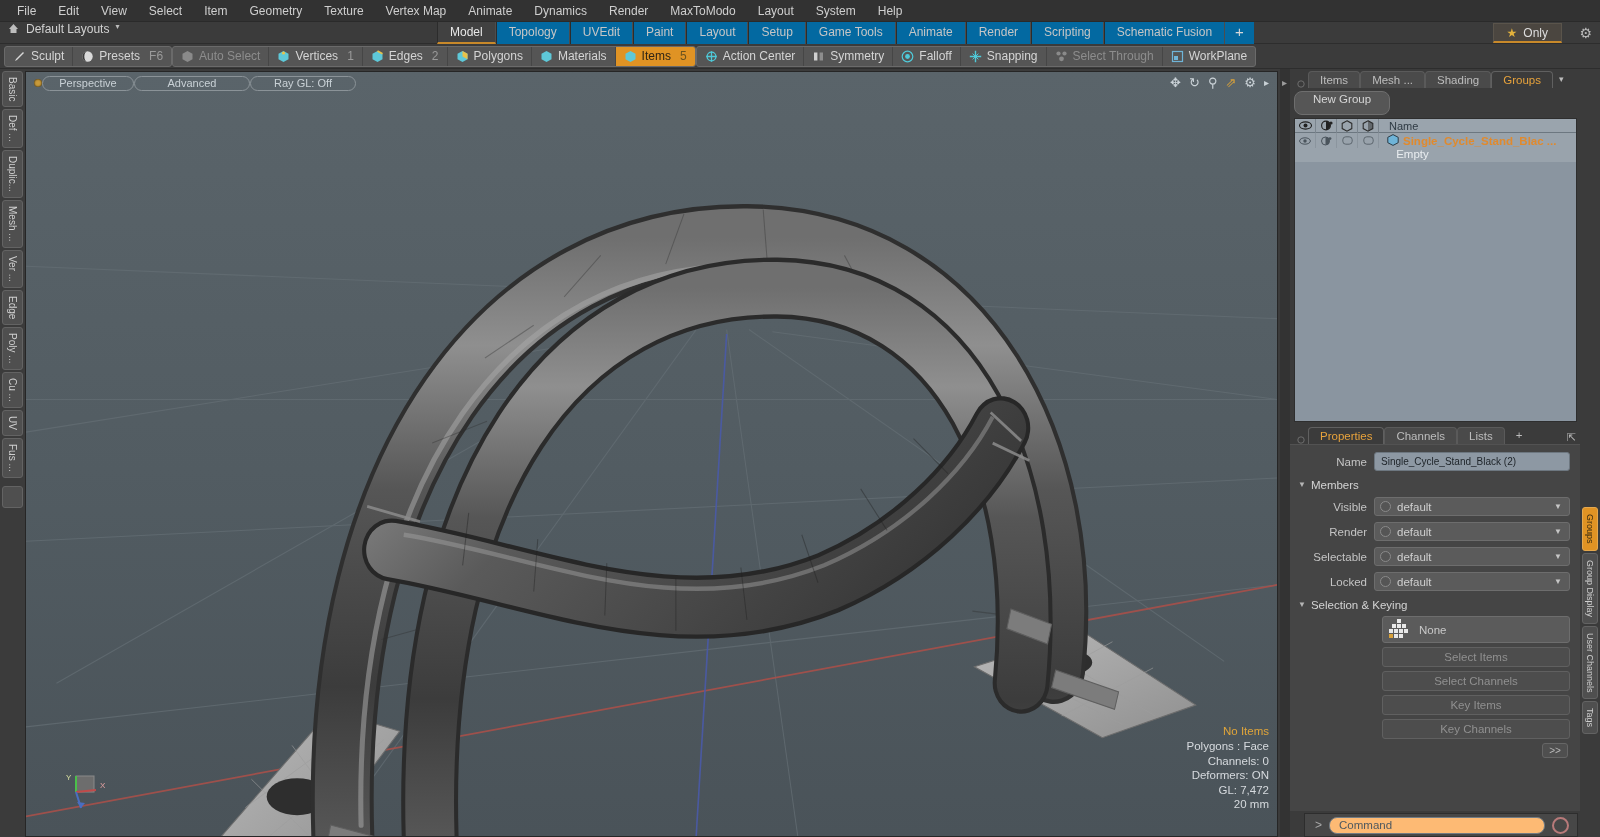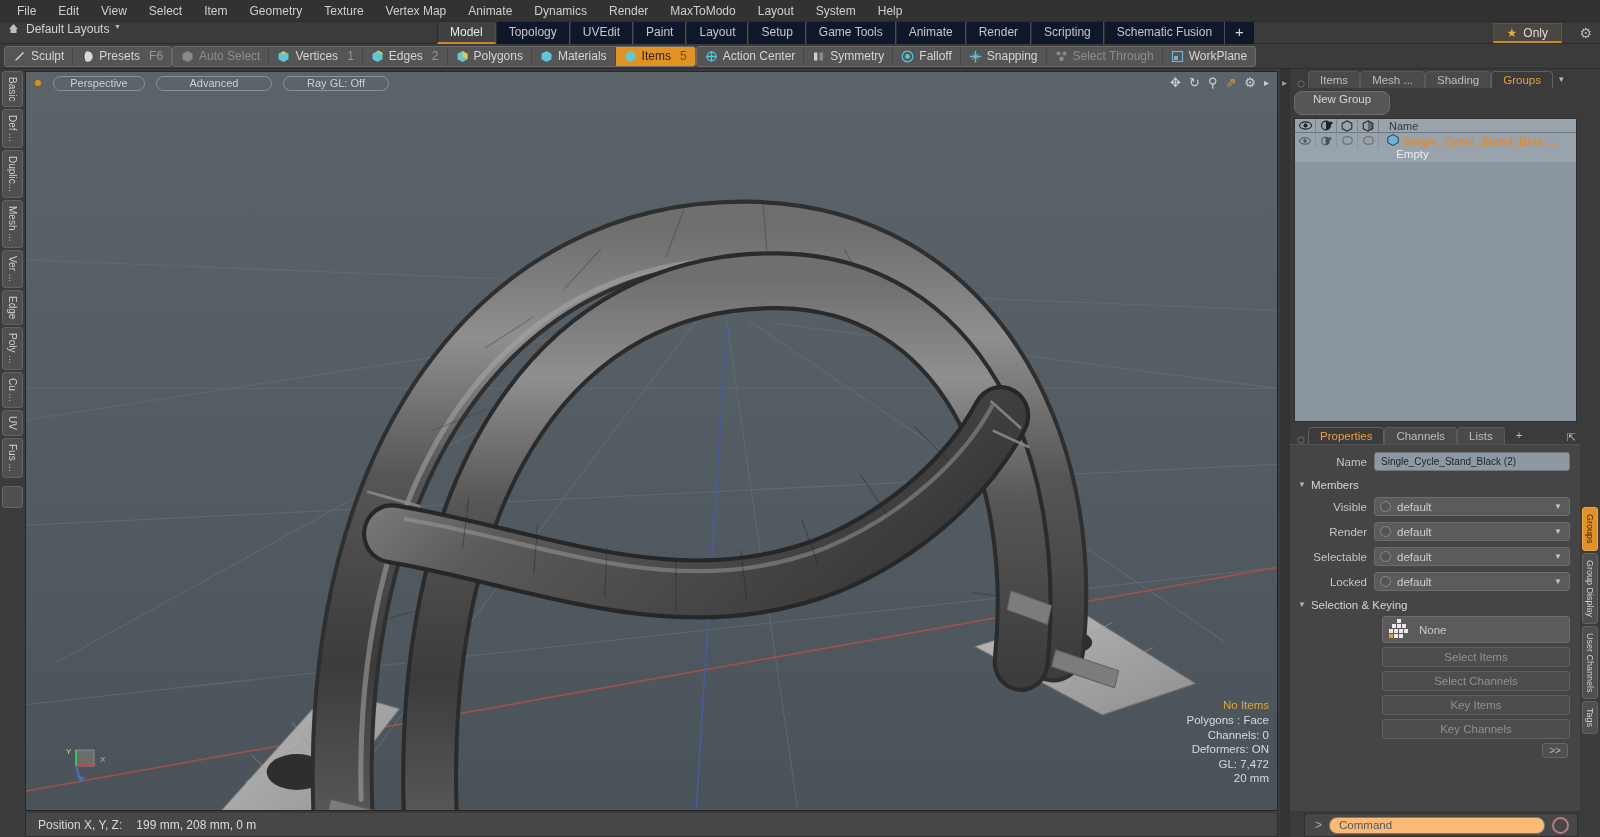--- a/index.html
+++ b/index.html
@@ -24,21 +24,21 @@
     height:22px; background:#3b3b3b; display:flex; align-items:flex-start;
     flex:0 0 22px; border-bottom:1px solid #2d2d2d; position:relative;
   }
   .lb-icon{ width:26px; text-align:center; color:#b9b9b9; font-size:11px; }
   .lb-label{ color:#d2d2d2; font-size:12px; padding-right:4px; }
   .lb-caret{ font-size:8px; color:#bdbdbd; margin-left:2px; }
   .tabs{ display:flex; align-items:stretch; height:22px; margin-left:auto; margin-right:auto;
          position:absolute; left:437px; }
   .tab{
     padding:0 12px; height:22px; line-height:21px; color:#c6c6c6; font-size:12px;
-    border-left:1px solid #2c2c2c; border-right:1px solid #4d4d4d; background:#0f172a;
+    border-left:1px solid #2c2c2c; border-right:1px solid #4d4d4d; background:#0369a1;
     cursor:default; white-space:nowrap;
   }
   .tab.sel{ color:#e8e8e8; border-bottom:2px solid #c8892a; background:#414141; }
   .tab.plus{ border:none; color:#d8d8d8; font-size:15px; line-height:20px; padding:0 10px;}
   .only-btn{
     position:absolute; right:38px; top:1px; height:20px; display:flex; align-items:center;
     gap:6px; padding:0 13px; background:#4b4640; border:1px solid #5a544b;
     border-bottom:2px solid #c8892a; color:#ddd; font-size:12px;
   }
   .only-btn .star{ color:#e3b23c; font-size:12px; }
@@ -75,21 +75,21 @@
     writing-mode:vertical-rl; text-orientation:mixed;
     display:flex; align-items:center; justify-content:center; padding:5px 0;
     letter-spacing:0px; white-space:nowrap; overflow:hidden;
   }
   .vtab.blank{ height:22px; margin-top:6px; }
 
   
   .vpwrap{ flex:1 1 auto; display:flex; flex-direction:column; min-width:0; padding:2px 2px 0 0; }
   .viewport{ flex:1 1 auto; position:relative; background:#555f64; border:1px solid #262626; overflow:hidden; }
   .vp-head{ position:absolute; left:0; top:0; right:0; height:22px; z-index:5;
-            display:flex; align-items:center; padding-left:8px; gap:11px; }
+            display:flex; align-items:center; padding-left:8px; gap:0; }
   .vp-dot{ width:8px; height:8px; border-radius:50%; background:#c89a3a; box-shadow:0 0 2px #000 inset; }
   .pill{
     border:1px solid #8b9398; border-radius:9px; height:15px; line-height:13px;
     padding:0 14px; color:#c9d1d6; font-size:11px; background:transparent; text-align:center;
   }
   .vp-icons{ position:absolute; right:8px; top:3px; display:flex; gap:8px; align-items:center; z-index:6; }
   .vp-icons span{ color:#c9d1d6; font-size:13px; }
   .vp-info{ position:absolute; right:8px; bottom:24px; text-align:right; z-index:6;
             font-size:11.5px; color:#d6dade; line-height:14.6px; }
   .vp-info .no-items{ color:#e0a53a; }
@@ -548,24 +548,20 @@
             <line x1="12" y1="24" x2="12" y2="8" stroke="#4ac04a" stroke-width="2"></line>
             <line x1="12" y1="24" x2="32" y2="22" stroke="#c04a4a" stroke-width="2"></line>
             <line x1="12" y1="24" x2="17" y2="40" stroke="#4a6ec0" stroke-width="2"></line>
             <polygon points="17,40 13,34 21,35" fill="#4a6ec0"></polygon>
             <text x="2" y="12" font-size="8" fill="#d8e0a0" font-family="Liberation Sans, sans-serif">Y</text>
             <text x="36" y="20" font-size="8" fill="#e0a0a0" font-family="Liberation Sans, sans-serif">X</text>
           </svg>
         </div>
       </div>
 
-      <div class="statusbar">
-        <span>Position X, Y, Z:</span>
-        <span class="val">199 mm, 208 mm, 0 m</span>
-      </div>
     </div>
 
     <div class="rightpanel">
       <div class="rp-handle">
         <span class="arrow">▸</span>
       </div>
       <div class="rp-inner">
 
         <div class="rp-tabs">
           <span style="width:14px;display:flex;align-items:center;justify-content:center;">

